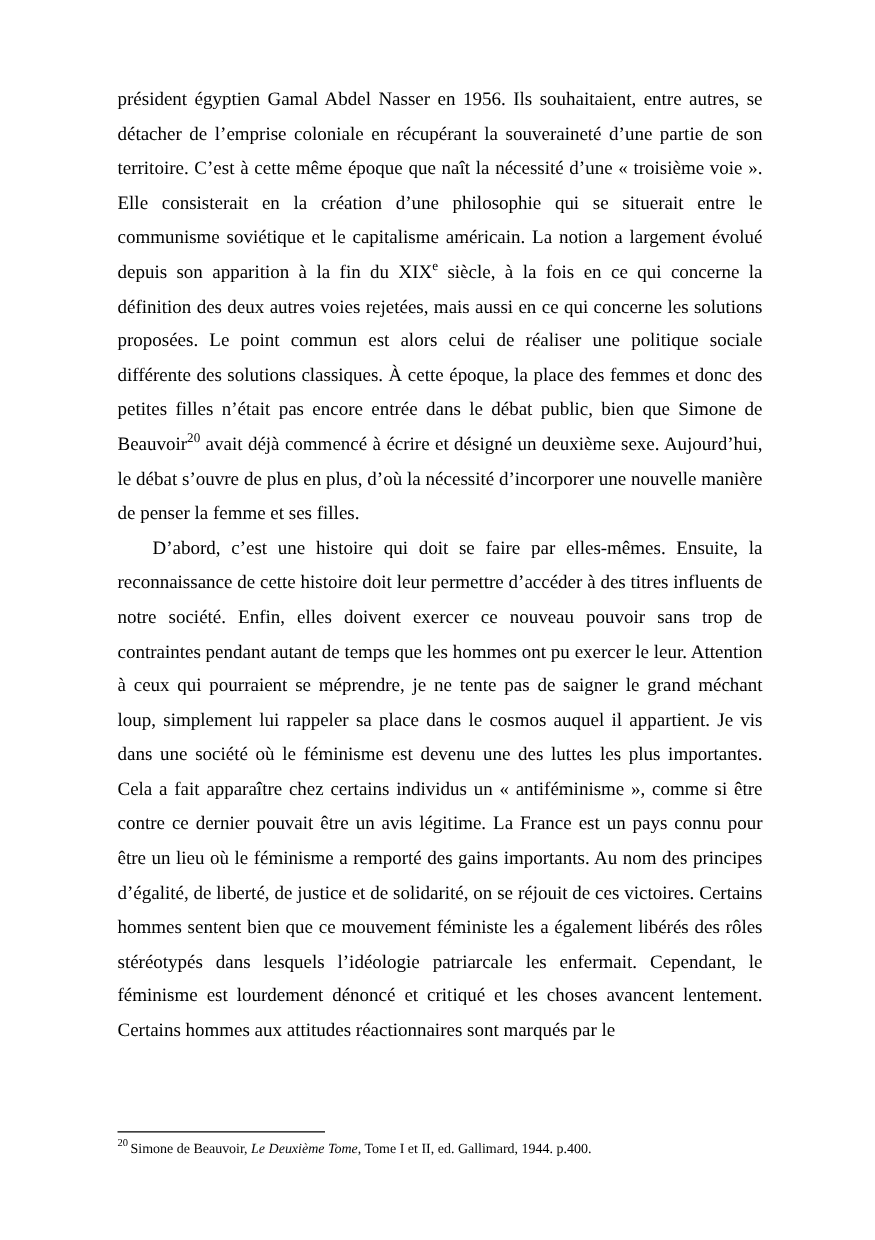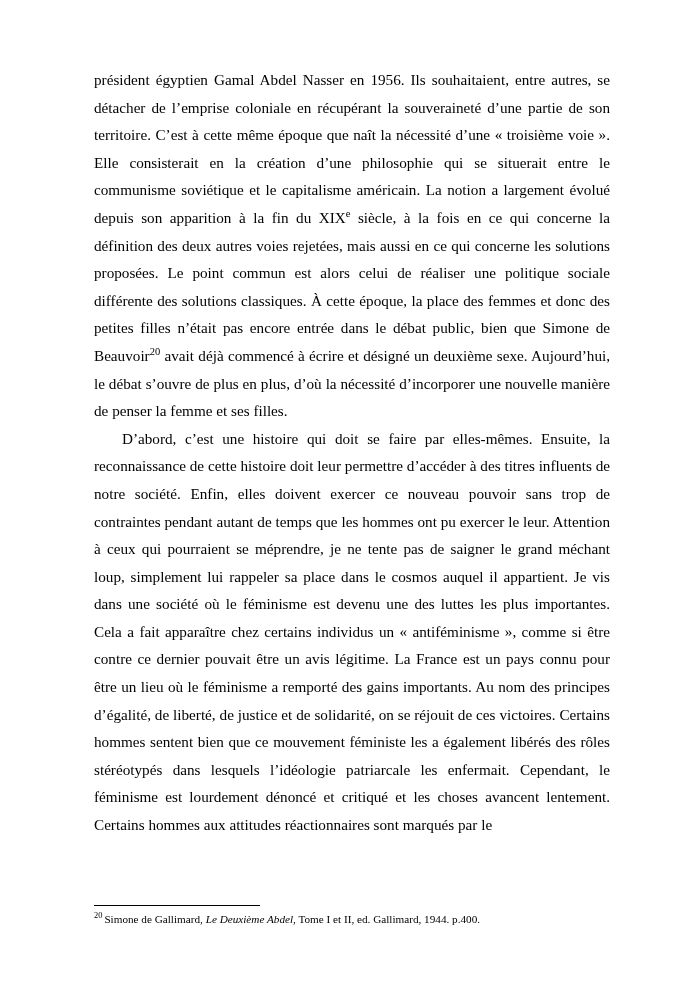--- a/index.html
+++ b/index.html
@@ -82,16 +82,16 @@
   <div class="content">
 
     <p class="para"><span>président égyptien Gamal Abdel Nasser en 1956. Ils souhaitaient, entre autres, se détacher de l’emprise coloniale en récupérant la souveraineté d’une partie de son territoire. C’est à cette même époque que naît la nécessité d’une « troisième voie ». Elle consisterait en la création d’une philosophie qui se situerait entre le communisme soviétique et le capitalisme américain. La notion a largement évolué depuis son apparition à la fin du XIX</span><span class="sup">e</span><span> siècle, à la fois en ce qui concerne la définition des deux autres voies rejetées, mais aussi en ce qui concerne les solutions proposées. Le point commun est alors celui de réaliser une politique sociale différente des solutions classiques. À cette époque, la place des femmes et donc des petites filles n’était pas encore entrée dans le débat public, bien que Simone de Beauvoir</span><span class="sup">20</span><span> avait déjà commencé à écrire et désigné un deuxième sexe. Aujourd’hui, le débat s’ouvre de plus en plus, d’où la nécessité d’incorporer une nouvelle manière de penser la femme et ses filles.</span></p>
 
     <p class="para">D’abord, c’est une histoire qui doit se faire par elles-mêmes. Ensuite, la reconnaissance de cette histoire doit leur permettre d’accéder à des titres influents de notre société. Enfin, elles doivent exercer ce nouveau pouvoir sans trop de contraintes pendant autant de temps que les hommes ont pu exercer le leur. Attention à ceux qui pourraient se méprendre, je ne tente pas de saigner le grand méchant loup, simplement lui rappeler sa place dans le cosmos auquel il appartient. Je vis dans une société où le féminisme est devenu une des luttes les plus importantes. Cela a fait apparaître chez certains individus un « antiféminisme », comme si être contre ce dernier pouvait être un avis légitime. La France est un pays connu pour être un lieu où le féminisme a remporté des gains importants. Au nom des principes d’égalité, de liberté, de justice et de solidarité, on se réjouit de ces victoires. Certains hommes sentent bien que ce mouvement féministe les a également libérés des rôles stéréotypés dans lesquels l’idéologie patriarcale les enfermait. Cependant, le féminisme est lourdement dénoncé et critiqué et les choses avancent lentement. Certains hommes aux attitudes réactionnaires sont marqués par le</p>
 
   </div>
 
   <div class="footnote-area">
     <div class="footnote-rule"></div>
-    <p class="footnote"><span class="fn-num">20</span><span>Simone de Gallimard, </span><em>Le Deuxième Abdel</em><span>, Tome I et II, ed. Gallimard, 1944. p.400.</span></p>
+    <p class="footnote"><span class="fn-num">20</span><span>Simone de Beauvoir, </span><em>Le Deuxième Tome</em><span>, Tome I et II, ed. Gallimard, 1944. p.400.</span></p>
   </div>
 
 </div>
 
 </body></html>

